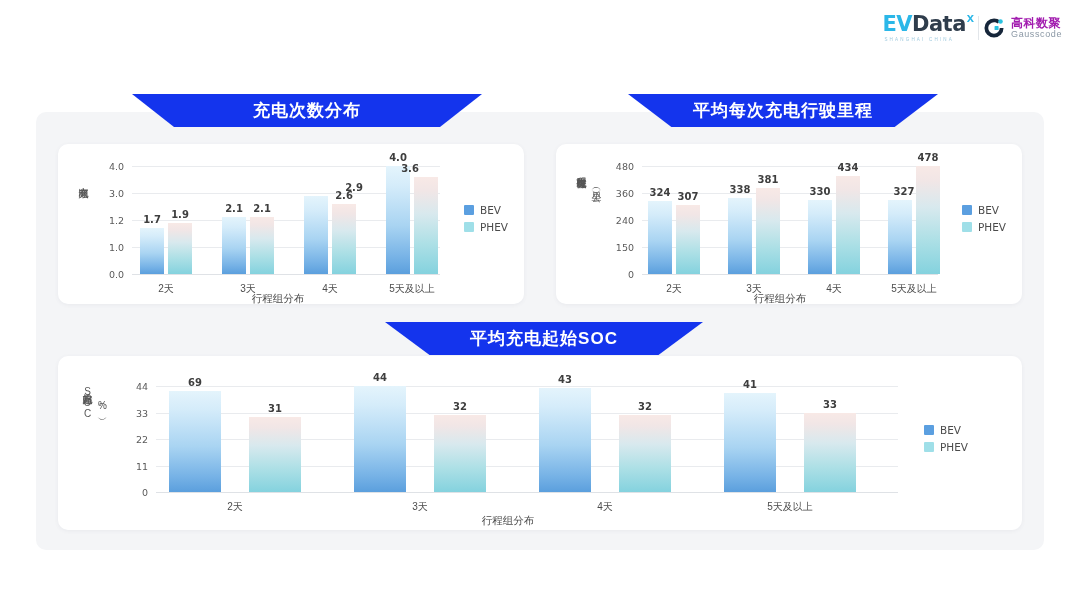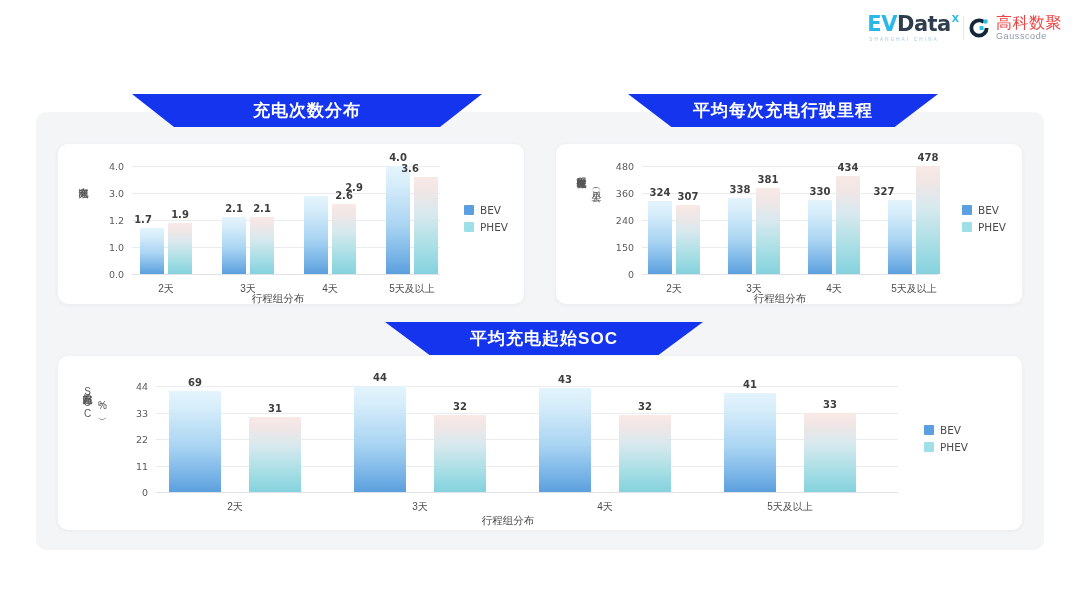--- a/index.html
+++ b/index.html
@@ -30,21 +30,21 @@
     margin-left:1px;margin-top:-4px;
   }
   .evdata-sub{
     font-size:4.5px;letter-spacing:2.2px;color:#9ec9dd;
     margin-top:2px;margin-left:2px;text-transform:uppercase;
   }
   .divider-dot{width:1px;height:24px;background:#e2e6ea;}
   .gauss-logo{display:flex;align-items:center;gap:6px;}
   .gauss-mark{width:22px;height:22px;flex:0 0 22px;}
   .gauss-text{display:flex;flex-direction:column;line-height:1.05;}
-  .gauss-cn{font-size:16px;font-weight:400;color:#ef4444;letter-spacing:0.5px;}
+  .gauss-cn{font-size:12px;font-weight:700;color:#a21caf;letter-spacing:0.5px;}
   .gauss-en{font-size:9px;color:#8b98a5;letter-spacing:0.6px;}
 
   
   .outer-panel{
     position:absolute;left:36px;top:112px;
     width:1008px;height:438px;
     background:#f4f5f7;border-radius:10px;
   }
 
   
@@ -164,21 +164,21 @@
       <div class="ytick" style="top: 130px; left: 34px; width: 32px;">0.0</div>
       <div class="gridline" style="left: 74px; top: 103px; width: 308px;"></div>
       <div class="ytick" style="top: 103px; left: 34px; width: 32px;">1.0</div>
       <div class="gridline" style="left: 74px; top: 76px; width: 308px;"></div>
       <div class="ytick" style="top: 76px; left: 34px; width: 32px;">1.2</div>
       <div class="gridline" style="left: 74px; top: 49px; width: 308px;"></div>
       <div class="ytick" style="top: 49px; left: 34px; width: 32px;">3.0</div>
       <div class="gridline" style="left: 74px; top: 22px; width: 308px;"></div>
       <div class="ytick" style="top: 22px; left: 34px; width: 32px;">4.0</div>
       <div class="bar bev" style="left: 82px; width: 24px; top: 84.1px; height: 45.9px; bottom: auto;"></div>
-      <div class="barval" style="left: 85px; top: 70.1px;">1.7</div>
+      <div class="barval" style="left: 94px; top: 70.1px;">1.7</div>
       <div class="bar phev" style="left: 110px; width: 24px; top: 78.7px; height: 51.3px; bottom: auto;"></div>
       <div class="barval" style="left: 122px; top: 64.7px;">1.9</div>
       <div class="xtick" style="left: 108px; top: 138px;">2天</div>
       <div class="bar bev" style="left: 164px; width: 24px; top: 73.3px; height: 56.7px; bottom: auto;"></div>
       <div class="barval" style="left: 176px; top: 59.3px;">2.1</div>
       <div class="bar phev" style="left: 192px; width: 24px; top: 73.3px; height: 56.7px; bottom: auto;"></div>
       <div class="barval" style="left: 204px; top: 59.3px;">2.1</div>
       <div class="xtick" style="left: 190px; top: 138px;">3天</div>
       <div class="bar bev" style="left: 246px; width: 24px; top: 51.7px; height: 78.3px; bottom: auto;"></div>
       <div class="barval" style="left: 258px; top: 37.7px; margin-left: 38px;">2.9</div>
@@ -228,21 +228,21 @@
       <div class="barval" style="left: 184px; top: 39.95px;">338</div>
       <div class="bar phev" style="left: 200px; width: 24px; top: 44.275px; height: 85.725px; bottom: auto;"></div>
       <div class="barval" style="left: 212px; top: 30.275px;">381</div>
       <div class="xtick" style="left: 198px; top: 138px;">3天</div>
       <div class="bar bev" style="left: 252px; width: 24px; top: 55.75px; height: 74.25px; bottom: auto;"></div>
       <div class="barval" style="left: 264px; top: 41.75px;">330</div>
       <div class="bar phev" style="left: 280px; width: 24px; top: 32.35px; height: 97.65px; bottom: auto;"></div>
       <div class="barval" style="left: 292px; top: 18.35px;">434</div>
       <div class="xtick" style="left: 278px; top: 138px;">4天</div>
       <div class="bar bev" style="left: 332px; width: 24px; top: 56.425px; height: 73.575px; bottom: auto;"></div>
-      <div class="barval" style="left: 328px; top: 42.425px;">327</div>
+      <div class="barval" style="left: 348px; top: 42.425px;">327</div>
       <div class="bar phev" style="left: 360px; width: 24px; top: 22.45px; height: 107.55px; bottom: auto;"></div>
       <div class="barval" style="left: 372px; top: 8.45px;">478</div>
       <div class="xtick" style="left: 358px; top: 138px;">5天及以上</div>
       <div class="xlabel" style="left: 224px; top: 148px;">行程组分布</div>
       <div class="legend" style="left: 406px; top: 60px;">
         <div class="legend-row">
           <span class="legend-swatch bev"></span>
           <span class="legend-label">BEV</span>
         </div>
         <div class="legend-row">

